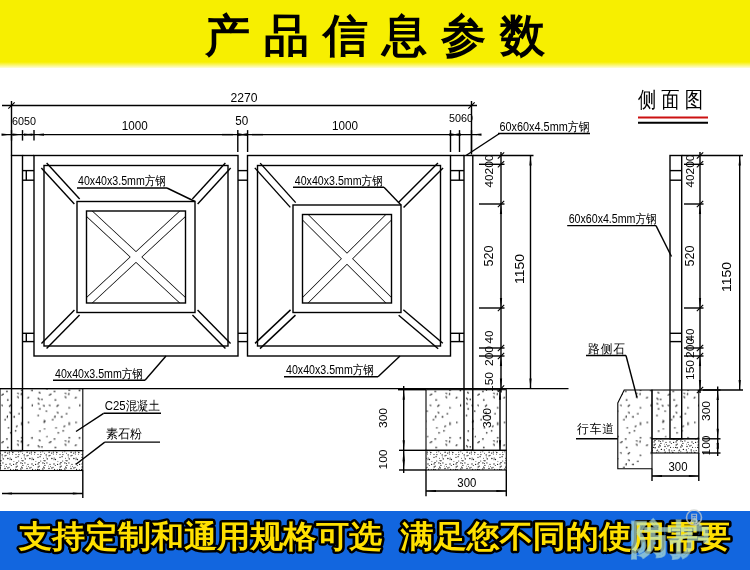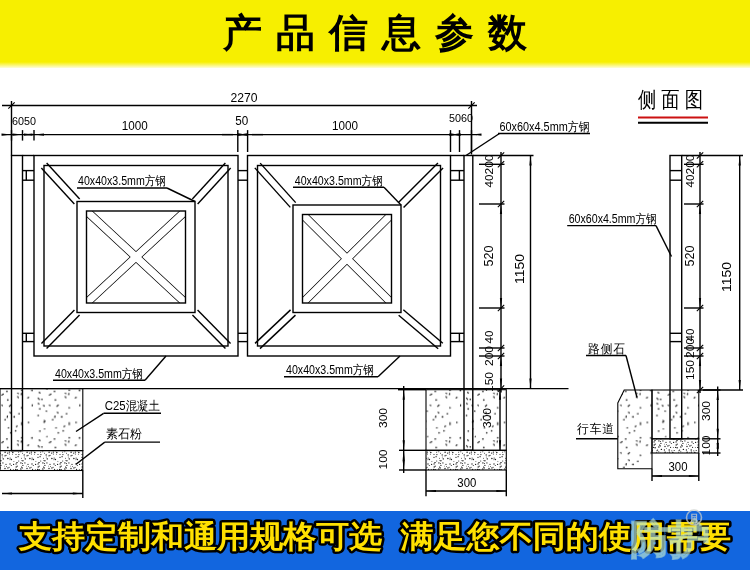--- a/index.html
+++ b/index.html
@@ -1,17 +1,17 @@
 <!DOCTYPE html>
 <html><head><meta charset="utf-8"><style>
 html,body{margin:0;padding:0;width:750px;height:570px;background:#fff;overflow:hidden}
 #top{position:absolute;left:0;top:0;width:750px;height:68px;
 background:linear-gradient(to bottom,#f7ef00 0,#f7ef00 62px,rgba(247,239,0,0) 69px);}
 #top span{position:absolute;left:0;right:0;top:6px;text-align:center;
-font-family:'Liberation Sans',sans-serif;font-weight:bold;font-size:39px;color:#000;letter-spacing:14px;text-indent:14px}
+font-family:'Liberation Sans',sans-serif;font-weight:bold;font-size:45px;color:#000;letter-spacing:14px;text-indent:14px}
 #bot{position:absolute;left:0;top:511px;width:750px;height:59px;background:#1266df}
 svg.main{position:absolute;left:0;top:0}
 </style></head>
 <body>
 <div id="top">
     <span>产品信息参数</span>
   </div>
 <div id="bot"></div>
 <svg class="main" width="750" height="570" viewBox="0 0 750 570">
 <defs>

